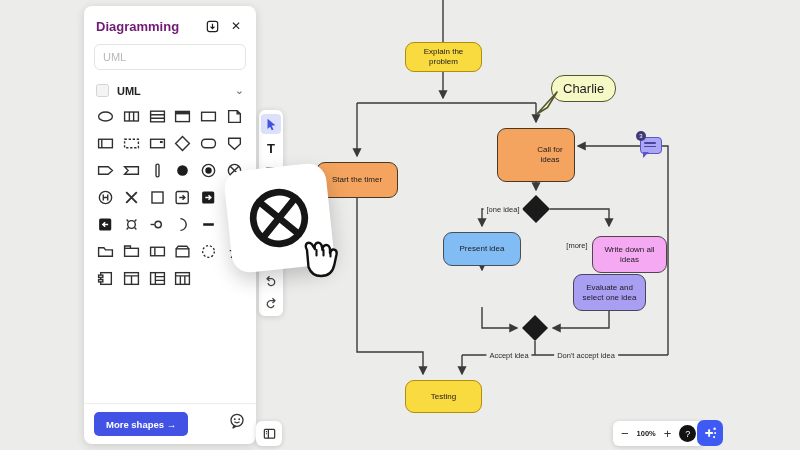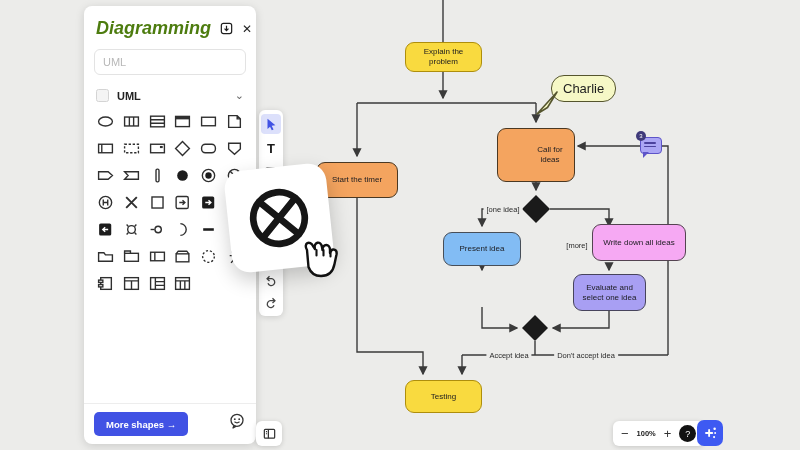--- a/index.html
+++ b/index.html
@@ -4,21 +4,21 @@
 <title>Diagramming board</title>
 <style>
   html,body{margin:0;padding:0;}
   body{font-family:"Liberation Sans",sans-serif;}
   #stage{position:relative;width:800px;height:450px;background:#ECECEA;overflow:hidden;}
 
   
   .sidebar{position:absolute;left:84px;top:6px;width:172px;height:438px;background:#fff;
     border-radius:8px;box-shadow:0 2px 10px rgba(0,0,0,.14);z-index:5;display:flex;flex-direction:column;}
   .sb-head{display:flex;align-items:center;padding:12px 12px 6px 12px;}
-  .sb-title{font-size:18px;font-weight:700;color:#4d7c0f;flex:1;font-style:italic;}
+  .sb-title{font-size:13px;font-weight:700;color:#701a75;flex:1;}
   .sb-head .hicon{width:16px;height:16px;margin-left:8px;cursor:pointer;color:#1f1f1f;
     display:flex;align-items:center;justify-content:center;font-size:12px;}
   .sb-search{margin:4px 10px 8px 10px;}
   .sb-search input{width:100%;box-sizing:border-box;height:26px;border:1px solid #E3E3E3;border-radius:6px;
     padding:0 8px;font-size:11px;font-family:"Liberation Sans",sans-serif;color:#333;outline:none;}
   .sb-search input::placeholder{color:#B8B8B8;}
   .sb-section{display:flex;align-items:center;padding:6px 12px 4px 12px;}
   .sb-check{width:11px;height:11px;border:1px solid #D4D4D4;background:#F4F4F4;border-radius:2.5px;}
   .sb-sec-label{font-size:11px;font-weight:700;color:#222;margin-left:8px;flex:1;}
   .sb-chevron{font-size:11px;color:#666;}
@@ -124,21 +124,21 @@
     </div>
 
   <div class="node" style="left: 497px; top: 128px; width: 78px; height: 54px; background: rgb(244, 164, 95); border-color: rgb(74, 56, 35); padding-left: 32px;">
     <span>Call for ideas</span>
     </div>
 
   <div class="node" style="left: 443px; top: 232px; width: 78px; height: 34px; background: rgb(130, 188, 244); border-color: rgb(71, 78, 88);">
     <span>Present idea</span>
     </div>
 
-  <div class="node" style="left: 573px; top: 224px; width: 94px; height: 37px; background: rgb(246, 169, 243); border-color: rgb(84, 67, 81); margin-left: 19px;">
+  <div class="node" style="left: 573px; top: 236px; width: 75px; height: 37px; background: rgb(246, 169, 243); border-color: rgb(84, 67, 81); margin-left: 19px;">
     <span>Write down all ideas</span>
     </div>
 
 
   <div class="node" style="left: 573px; top: 274px; width: 73px; height: 37px; background: rgb(168, 159, 243); border-color: rgb(71, 68, 92);">
     <span>Evaluate and select one idea</span>
     </div>
 
   <div class="node" style="left: 405px; top: 380px; width: 77px; height: 33px; background: rgb(249, 218, 63); border-color: rgb(174, 142, 12);">
     <span>Testing</span>

